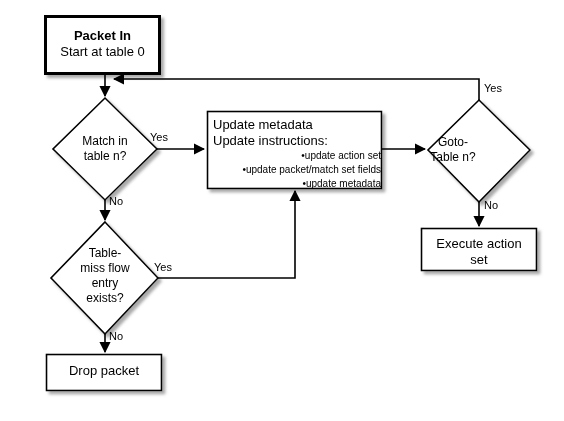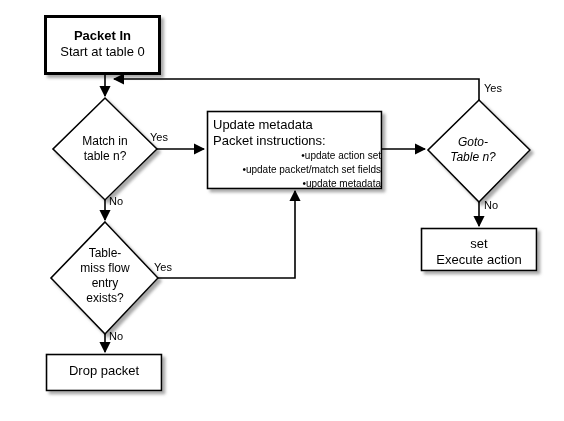--- a/index.html
+++ b/index.html
@@ -118,40 +118,40 @@
     <div class="box-sub">Start at table 0</div>
   </div>
 
   <div class="node-text" style="left:55px; top:134px; width:100px;">
     <div class="diamond-label">Match in</div>
     <div class="diamond-label">table n?</div>
   </div>
 
   <div class="proc-body" style="left:213px; top:117px; width:168px;">
     <div class="proc-head">Update metadata</div>
-    <div class="proc-head">Packet instructions:</div>
+    <div class="proc-head">Update instructions:</div>
     <div class="proc-item">
       <span class="bullet">•</span><span>update action set</span>
     </div>
     <div class="proc-item">
       <span class="bullet">•</span><span>update packet/match set fields</span>
     </div>
     <div class="proc-item">
       <span class="bullet">•</span><span>update metadata</span>
     </div>
   </div>
 
-  <div class="node-text" style="left:423px; top:135px; width:100px;font-style:italic;">
+  <div class="node-text" style="left:403px; top:135px; width:100px;">
     <div class="diamond-label">Goto-</div>
     <div class="diamond-label">Table n?</div>
   </div>
 
   <div class="node-text" style="left:422px; top:236px; width:114px;">
+    <div class="plain-label">Execute action</div>
     <div class="plain-label">set</div>
-    <div class="plain-label">Execute action</div>
   </div>
 
   <div class="node-text" style="left:47px; top:363px; width:114px;">
     <div class="plain-label">Drop packet</div>
   </div>
 
   <div class="node-text" style="left:55px; top:246px; width:100px;">
     <div class="diamond-label">Table-</div>
     <div class="diamond-label">miss flow</div>
     <div class="diamond-label">entry</div>

